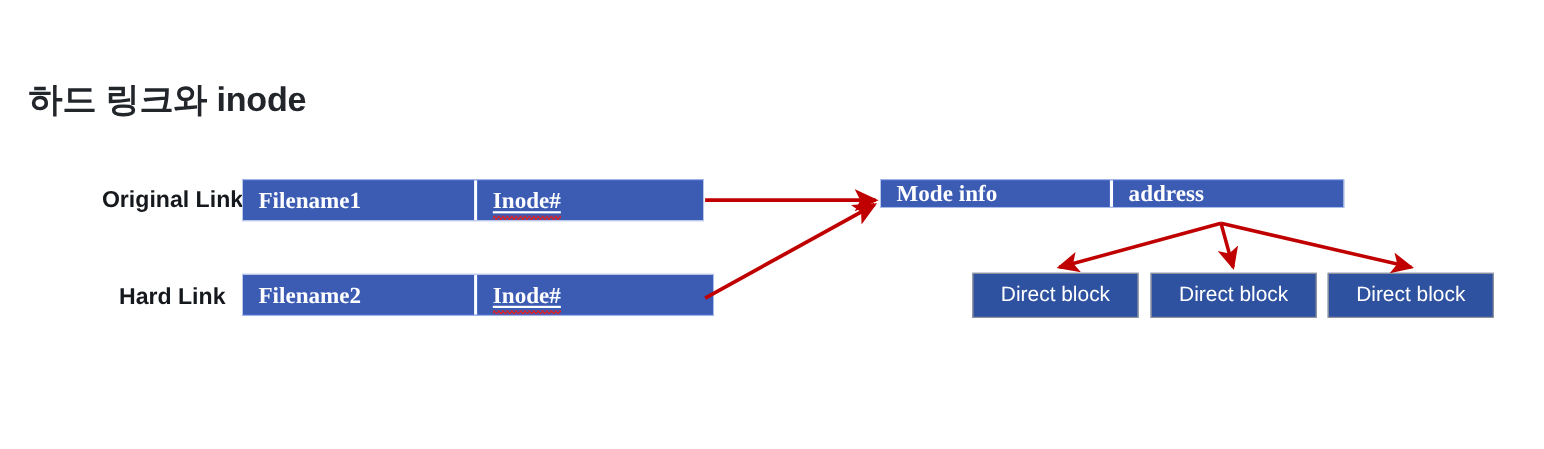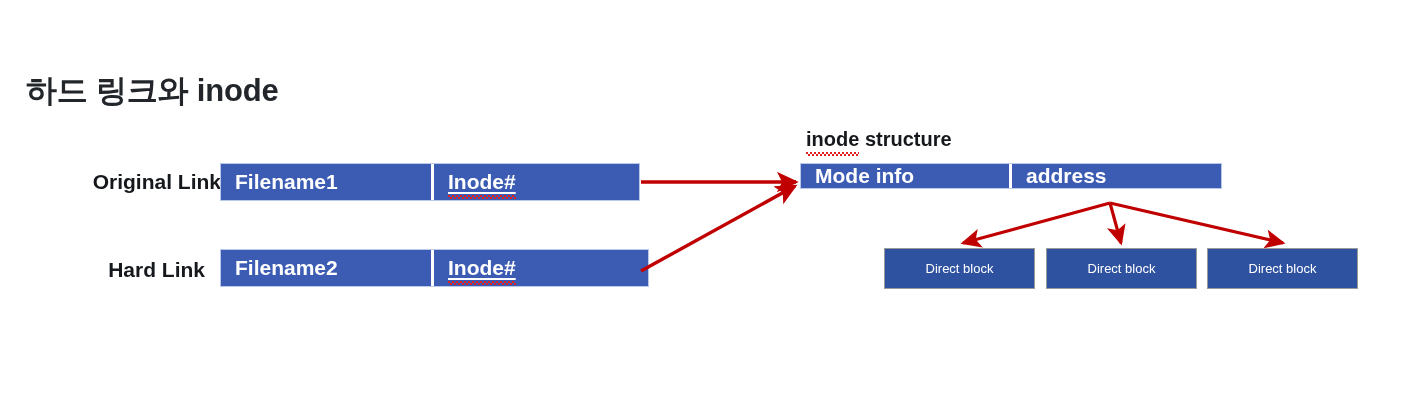--- a/index.html
+++ b/index.html
@@ -48,20 +48,21 @@
   #label-original { left: 56px; top: 170px; width: 165px; }
   #label-hard     { left: 40px; top: 258px; width: 165px; }
 
   
   .bar {
     position: absolute;
     display: flex;
     border: 1px solid #b9c7e8;
     box-sizing: border-box;
     background: #1d4ed8;
+    font-family: Liberation Serif, serif;
   }
   .bar .cell {
     background: #3c5cb4;
     display: flex;
     align-items: center;
     box-sizing: border-box;
     padding-left: 14px;
     color: #ffffff;
     font-size: 21px;
     font-weight: bold;
@@ -126,21 +127,21 @@
     position: absolute;
     top: 248px;
     height: 41px;
     background: #2f52a0;
     border: 1px solid #9a9a9a;
     box-sizing: border-box;
     display: flex;
     align-items: center;
     justify-content: center;
     color: #ffffff;
-    font-size: 13px;
+    font-size: 19px;
     font-weight: normal;
     white-space: nowrap;
   }
   #direct-block-1 { left: 884px;  width: 151px; }
   #direct-block-2 { left: 1046px; width: 151px; }
   #direct-block-3 { left: 1207px; width: 151px; }
 
   
   #arrow-layer {
     position: absolute;
@@ -178,25 +179,20 @@
       <span>Filename2</span>
     </div>
     <div class="gap"></div>
     <div class="cell c2">
       <span class="squiggle-red">
         <span class="uline">Inode#</span>
       </span>
     </div>
   </div>
 
-  <div id="inode-caption">
-    <span class="squiggle-red">
-      <span>inode</span>
-    </span><span>&nbsp;structure</span>
-  </div>
 
   <div class="bar" id="bar-inode">
     <div class="cell c1">
       <span>Mode info</span>
     </div>
     <div class="gap"></div>
     <div class="cell c2">
       <span>address</span>
     </div>
   </div>

